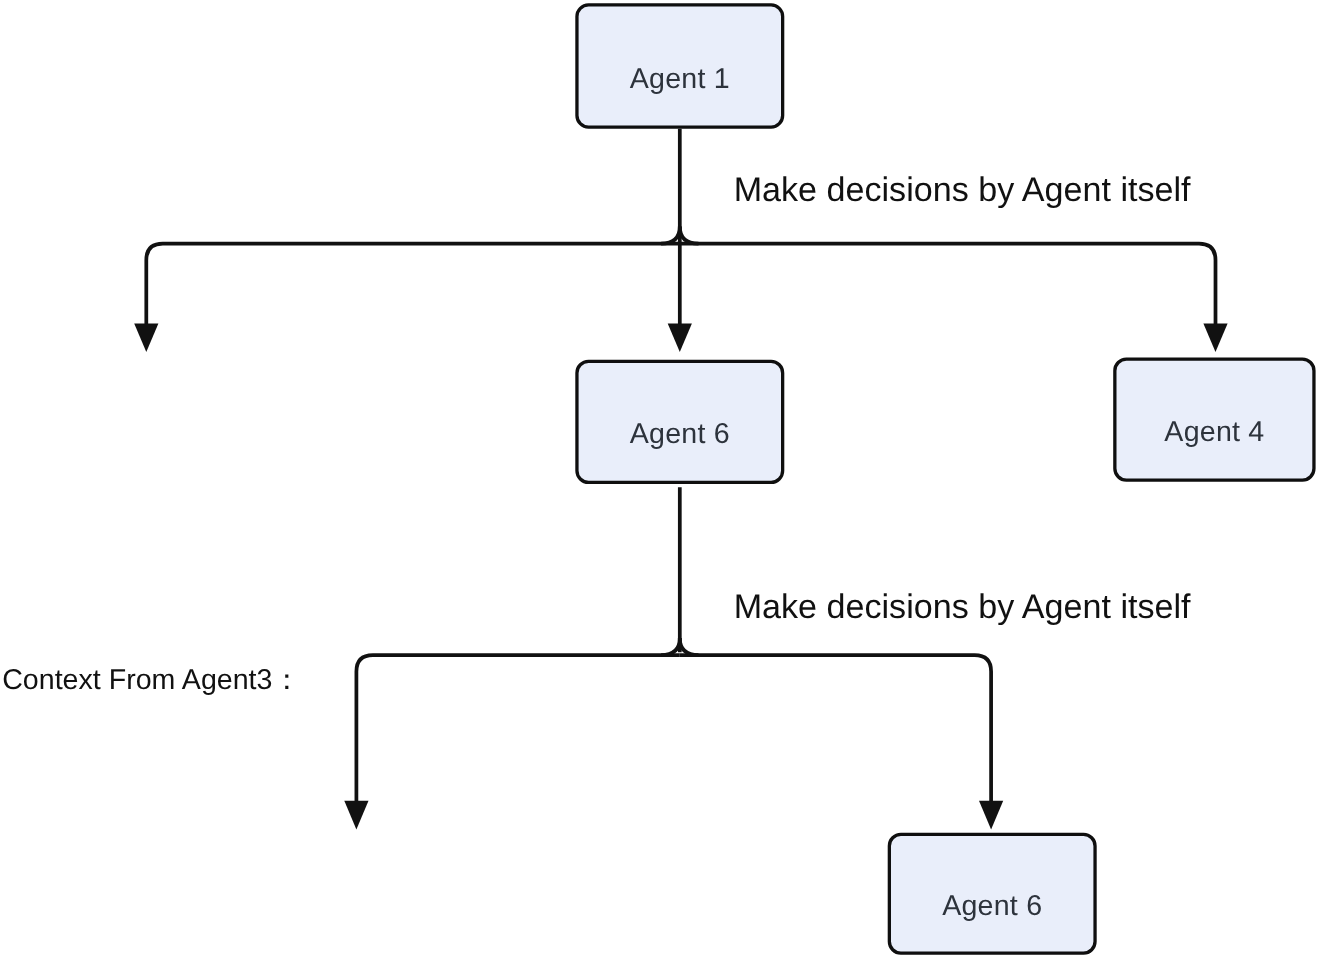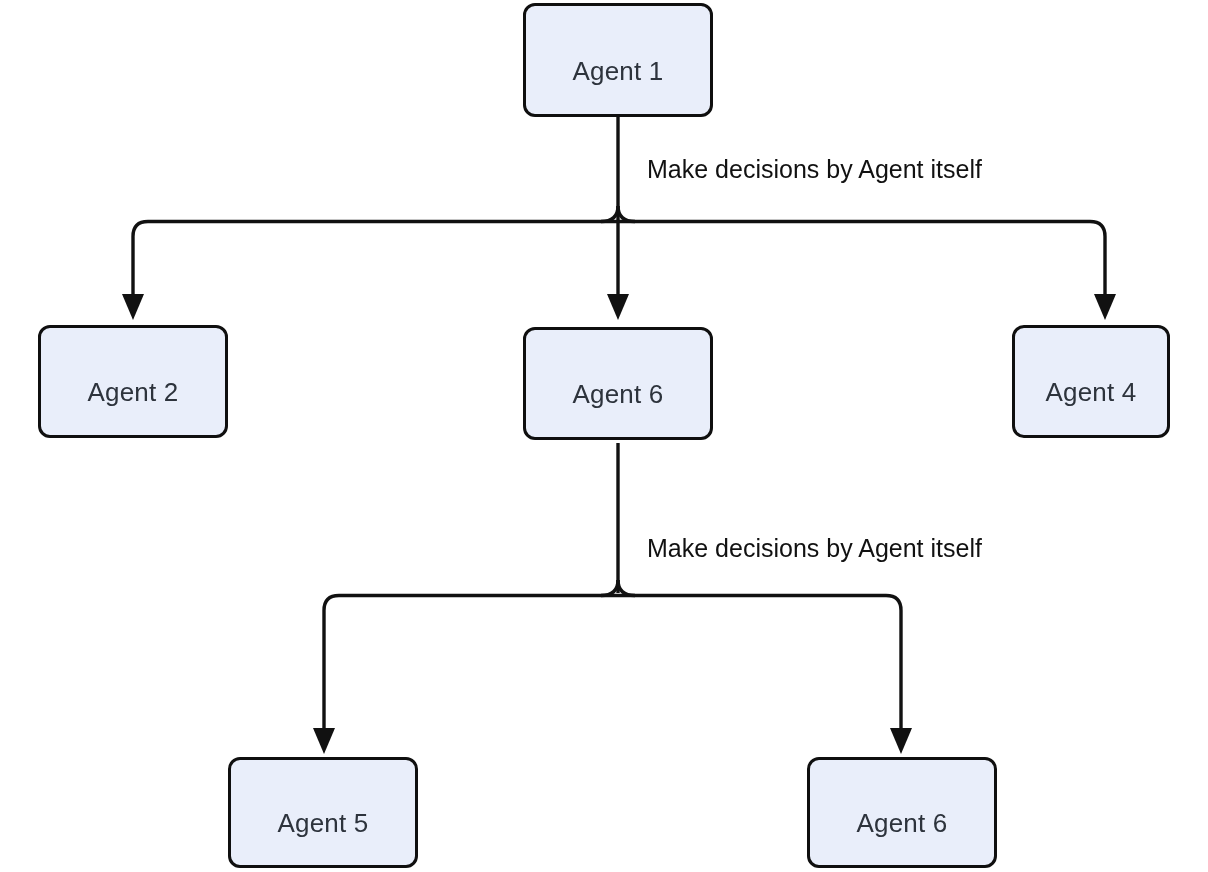--- a/index.html
+++ b/index.html
@@ -30,23 +30,24 @@
     justify-content: center;
   }
   .node span {
     font-size: 26px;
     color: var(--node-text, #2d333c);
     letter-spacing: 0.2px;
     margin-top: 22px;
   }
   .edge-label {
     position: absolute;
-    font-size: 25px;
+    font-size: 31px;
     color: var(--label-text, #111111);
     white-space: nowrap;
+    margin-left: 20px;
   }
   .context-note {
     position: absolute;
     color: var(--label-text, #1c1f24);
     font-size: 26px;
     line-height: 39px;
   }
   .context-title { white-space: nowrap; }
   .context-item { white-space: nowrap; }
   .context-item .bullet {
@@ -83,40 +84,35 @@
       <path d="M1094 294 L1116 294 L1105 320 Z"></path>
       <path d="M313 728 L335 728 L324 754 Z"></path>
       <path d="M890 728 L912 728 L901 754 Z"></path>
     </g>
   </svg>
 
   <div class="node" style="left:523px; top:3px; width:190px; height:114px">
     <span>Agent 1</span>
   </div>
 
-  <div class="node" style="left:38px; top:325px; width:190px; height:113px">
-    <span>Agent 2</span>
-  </div>
 
   <div class="node" style="left:523px; top:327px; width:190px; height:113px">
     <span>Agent 6</span>
   </div>
 
-  <div class="node" style="left:1012px; top:325px; width:158px; height:113px">
+  <div class="node" style="left:1012px; top:325px; width:184px; height:113px">
     <span>Agent 4</span>
   </div>
 
-  <div class="node" style="left:228px; top:757px; width:190px; height:111px">
-    <span>Agent 5</span>
-  </div>
 
   <div class="node" style="left:807px; top:757px; width:190px; height:111px">
     <span>Agent 6</span>
   </div>
 
   <div class="edge-label" style="left:647px; top:155px">Make decisions by Agent itself</div>
 
   <div class="edge-label" style="left:647px; top:534px">Make decisions by Agent itself</div>
 
   <div class="context-note" style="left:2px; top:598px">
+    <div class="context-title">Context From Agent3：</div>
   </div>
 
 </div>
 
 </body></html>

